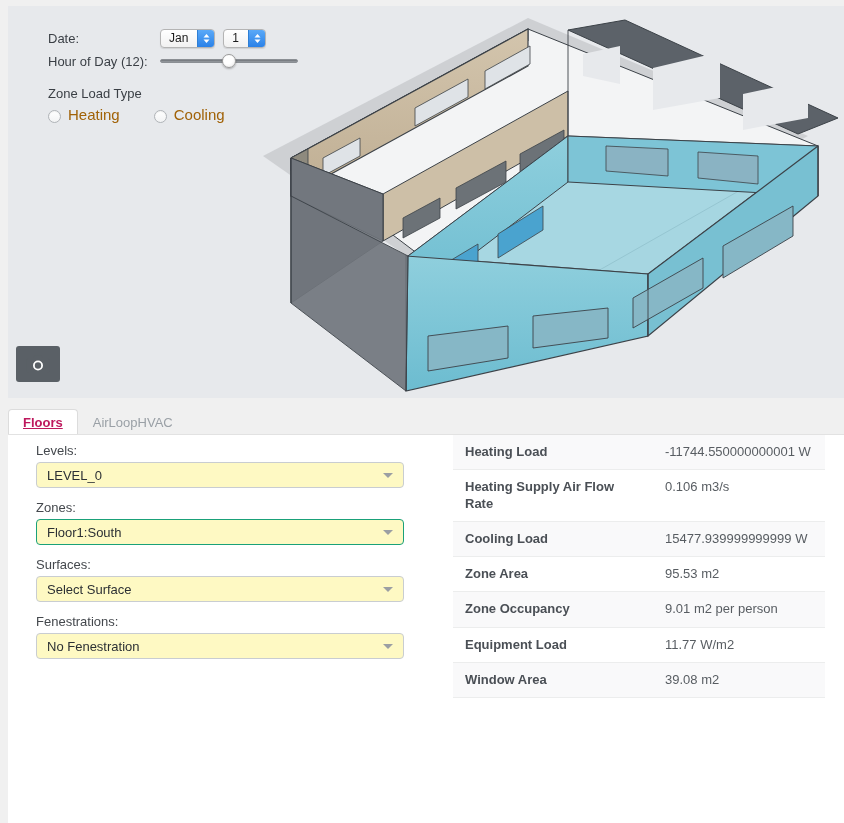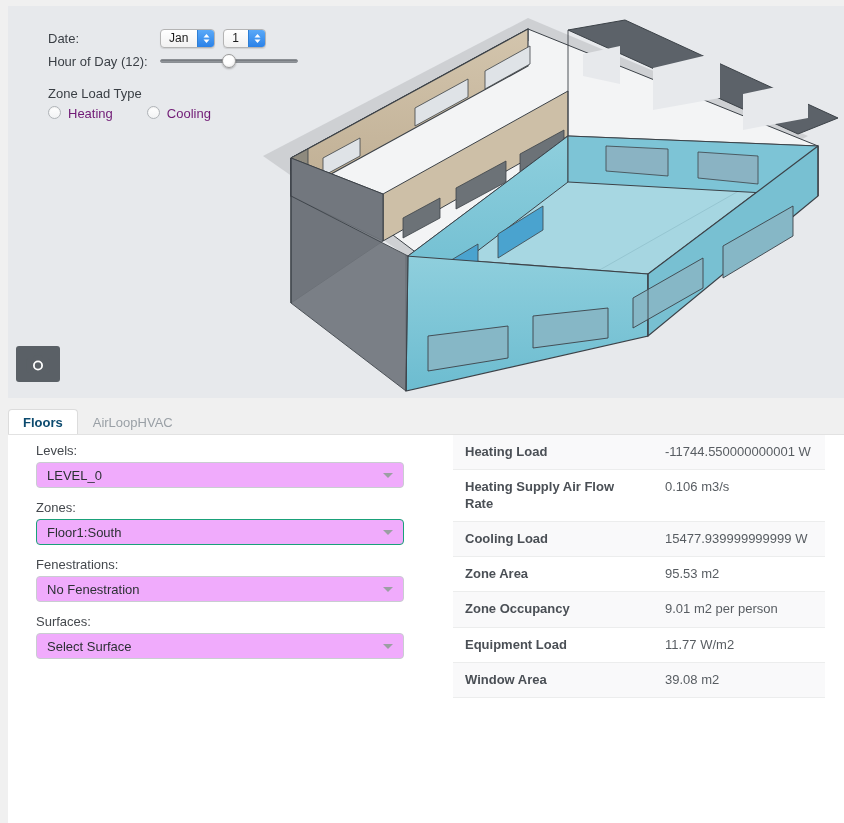--- a/index.html
+++ b/index.html
@@ -124,25 +124,25 @@
     margin-top: 14px;
     font-size: 13px;
     color: #3a3f45;
   }
   .radio-row {
     display: flex;
     align-items: center;
     margin-top: 5px;
   }
   .radio-item {
-    display: flex; align-items: flex-start;
+    display: flex; align-items: flex-end;
     margin-right: 34px;
     cursor: pointer;
-    font-size: 13px;
-    color: #701a75;
+    font-size: 15px;
+    color: #a16207;
   }
   .radio-dot {
     width: 13px; height: 13px;
     border-radius: 50%;
     border: 1px solid #b0b4b8;
     background: linear-gradient(#ffffff, #f2f3f4);
     margin-right: 7px;
     box-shadow: inset 0 1px 1px rgba(0,0,0,0.06);
   }
 
@@ -158,25 +158,26 @@
     padding: 0 14px;
     display: flex; align-items: center;
     font-size: 13px;
     color: #9aa0a6;
     cursor: pointer;
     border: 1px solid transparent;
     border-radius: 4px 4px 0 0;
     background: transparent;
   }
   .tab.active {
-    color: #0c4a6e;
+    color: #be185d;
     font-weight: bold;
     background: #ffffff;
     border-color: #dcdcdc;
     border-bottom-color: #ffffff;
+    text-decoration: underline;
   }
 
   
   .lower {
     position: absolute;
     left: 8px; top: 434px;
     width: 836px; height: 389px;
     background: #ffffff;
     border-top: 1px solid #e2e2e2;
   }
@@ -191,21 +192,21 @@
   .field-label {
     font-size: 13px;
     color: #44484d;
     margin-bottom: 4px;
   }
   .combo {
     position: relative;
     width: 368px; height: 26px;
     border: 1px solid #c9cdd1;
     border-radius: 4px;
-    background: #f0abfc;
+    background: #fef9c3;
     display: flex; align-items: center;
     padding: 0 26px 0 10px;
     font-size: 13px;
     color: #2c3034;
     cursor: pointer;
   }
   .combo.focused { border-color: #1aa179; }
   .combo .caret {
     position: absolute;
     right: 10px; top: 50%;
@@ -408,34 +409,34 @@
 
       <div class="field">
         <div class="field-label">Zones:</div>
         <div class="combo focused" style="border-color: rgb(26, 161, 121);">
           <span>Floor1:South</span>
           <span class="caret"></span>
         </div>
       </div>
 
       <div class="field">
+        <div class="field-label">Surfaces:</div>
+        <div class="combo">
+          <span>Select Surface</span>
+          <span class="caret"></span>
+        </div>
+      </div>
+
+      <div class="field">
         <div class="field-label">Fenestrations:</div>
         <div class="combo">
           <span>No Fenestration</span>
           <span class="caret"></span>
         </div>
       </div>
-
-      <div class="field">
-        <div class="field-label">Surfaces:</div>
-        <div class="combo">
-          <span>Select Surface</span>
-          <span class="caret"></span>
-        </div>
-      </div>
     </div>
 
     <table class="table">
       <tbody id="propsBody">
           <tr>
             <td class="k">Heating Load</td>
             <td class="v">-11744.550000000001 W</td>
           </tr>
           <tr>
             <td class="k">Heating Supply Air Flow Rate</td>

